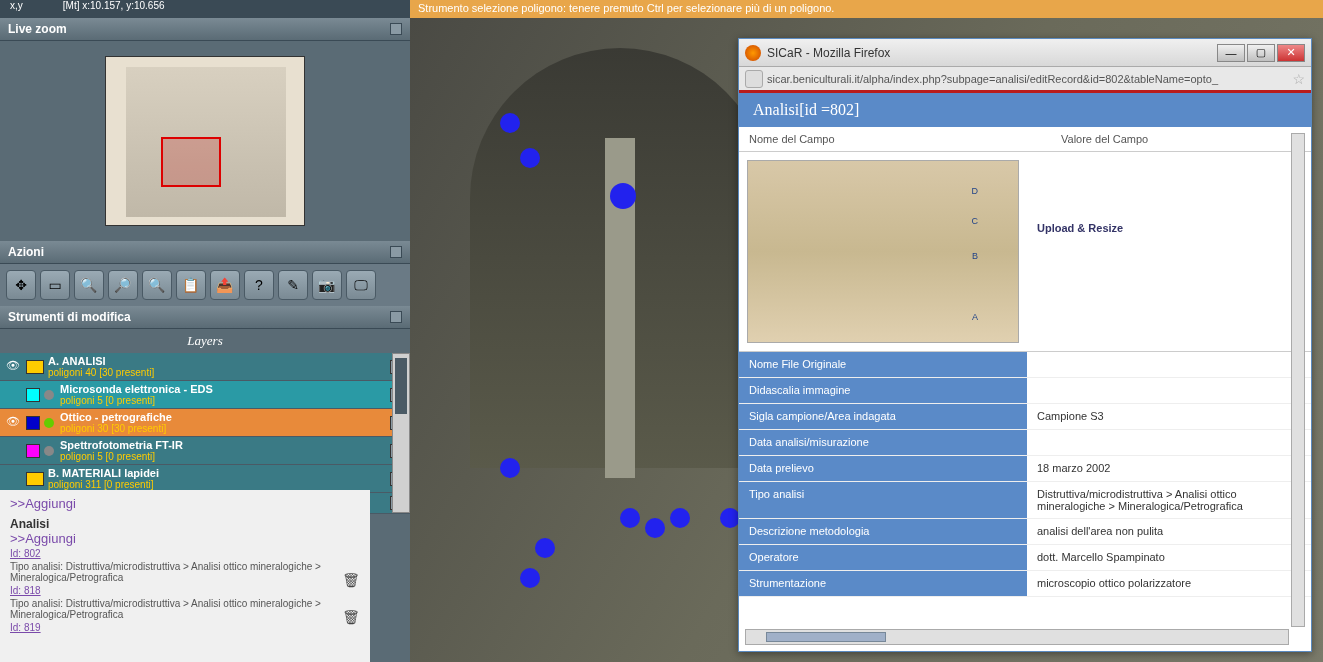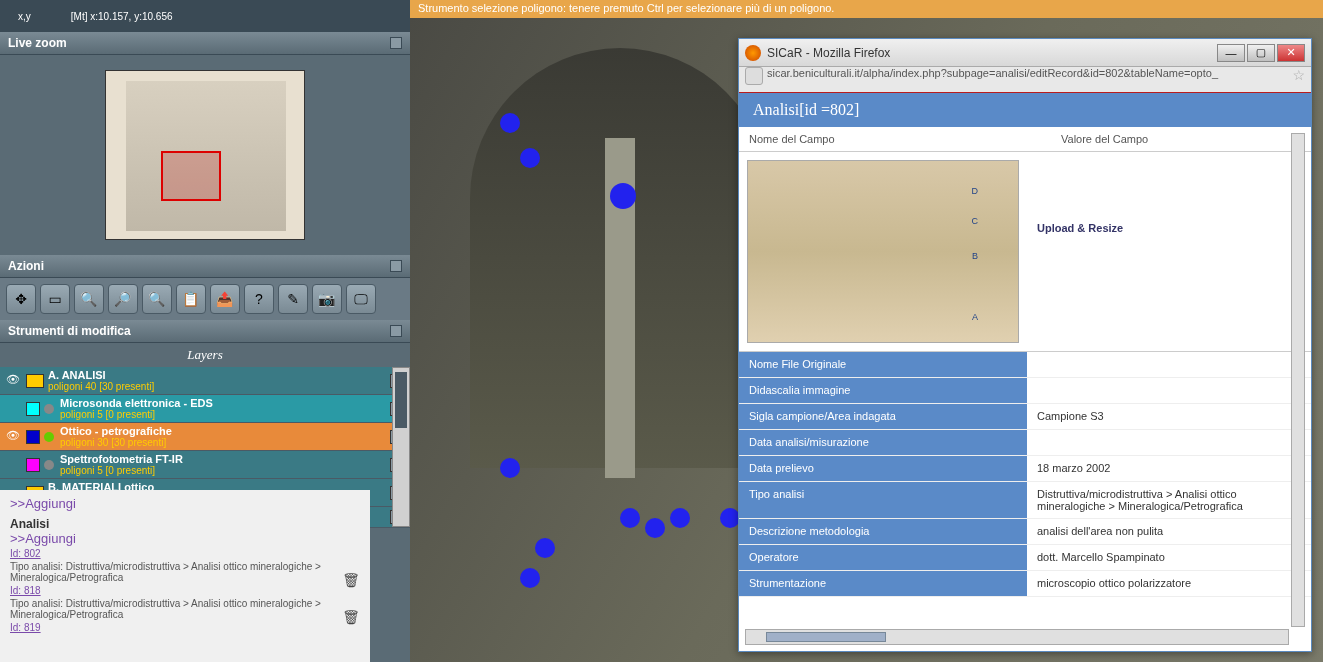--- a/index.html
+++ b/index.html
@@ -1,19 +1,19 @@
 <!DOCTYPE html>
 <html><head>
 <meta charset="utf-8">
 <style>
 * { box-sizing: border-box; margin: 0; padding: 0; }
 body { font-family: Verdana, Arial, sans-serif; font-size: 11px; background: #8a6a4a; width: 1323px; height: 662px; overflow: hidden; position: relative; }
 
 .left-panel { position: absolute; left: 0; top: 0; width: 410px; height: 662px; background: #5a6b75; }
-.coord-bar { height: 32px; background: #3a4a55; color: #fff; font-size: 10px; display: flex; align-items: center; padding: 0 18px; }
+.coord-bar { height: 18px; background: #3a4a55; color: #fff; font-size: 10px; display: flex; align-items: flex-start; padding: 0 10px; }
 .coord-bar .xy { margin-right: 40px; }
 .panel-header { background: linear-gradient(#7a8a94,#5a6b75); color: #fff; font-weight: bold; padding: 4px 8px; border-bottom: 1px solid #3a4a55; display: flex; justify-content: space-between; align-items: center; font-size: 12px; }
 .panel-header .sq { width: 12px; height: 12px; background: #8a9aa4; border: 1px solid #3a4a55; }
 .zoom-area { background: #5a6b75; padding: 10px; height: 200px; display: flex; justify-content: center; align-items: center; position: relative; }
 .zoom-img { width: 200px; height: 170px; background: #e8e0d0; border: 1px solid #333; position: relative; }
 .zoom-img .building { position: absolute; left: 20px; top: 10px; width: 160px; height: 150px; background: linear-gradient(#d8d0c0,#c0b8a8); }
 .zoom-img .sel { position: absolute; left: 55px; top: 80px; width: 60px; height: 50px; border: 2px solid #d00; background: rgba(200,0,0,0.2); }
 .toolbar { background: #6a7a85; padding: 6px; display: flex; gap: 4px; flex-wrap: wrap; }
 .tool-btn { width: 30px; height: 30px; background: linear-gradient(#9aaab4,#7a8a94); border: 1px solid #4a5a65; border-radius: 4px; display: flex; align-items: center; justify-content: center; font-size: 14px; cursor: pointer; }
 
@@ -52,21 +52,21 @@
 .col { position: absolute; left: 195px; top: 120px; width: 30px; height: 340px; background: #9a9a8a; }
 .blue-dot { position: absolute; width: 20px; height: 20px; border-radius: 50%; background: #22e; }
 
 .popup { position: absolute; left: 738px; top: 38px; width: 574px; height: 614px; background: #fff; border: 1px solid #5a8ac0; box-shadow: 0 2px 8px rgba(0,0,0,0.4); }
 .titlebar { height: 28px; background: linear-gradient(#f0f0f0,#d8d8d8); display: flex; align-items: center; padding: 0 6px; border-bottom: 1px solid #aaa; }
 .ff-icon { width: 16px; height: 16px; border-radius: 50%; background: radial-gradient(#f90,#c40); margin-right: 6px; }
 .title-txt { flex: 1; font-size: 12px; color: #333; }
 .win-btns { display: flex; gap: 2px; }
 .win-btn { width: 28px; height: 18px; background: linear-gradient(#f0f0f0,#c0c0c0); border: 1px solid #888; display: flex; align-items: center; justify-content: center; font-size: 11px; cursor: pointer; }
 .win-btn.close { background: linear-gradient(#e88,#c33); color: #fff; }
-.url-bar { height: 26px; background: #e8e8e8; display: flex; padding: 0 6px; gap: 4px; border-bottom: 1px solid #b91c1c; }
+.url-bar { height: 26px; background: #e8e8e8; display: flex; align-items: center; padding: 0 6px; gap: 4px; border-bottom: 3px solid #b91c1c; }
 .nav-ico { width: 18px; height: 18px; background: #ddd; border: 1px solid #aaa; border-radius: 3px; }
 .url-txt { flex: 1; font-size: 11px; color: #555; white-space: nowrap; overflow: hidden; }
 .star { color: #aaa; font-size: 14px; }
 .form-header { background: #5a8ac8; color: #fff; padding: 8px 14px; font-size: 16px; font-family: Georgia, serif; }
 .col-heads { display: flex; background: #fff; border-bottom: 1px solid #ccc; gap: 24px; }
 .col-heads div { padding: 6px 10px; font-size: 11px; color: #555; }
 .col-heads .c1 { width: 288px; }
 .col-heads .c2 { flex: 1; }
 .img-row { display: flex; height: 200px; border-bottom: 1px solid #ccc; }
 .img-cell { width: 288px; padding: 8px; }
@@ -162,21 +162,21 @@
       <div class="txt">
           <div class="name">Spettrofotometria FT-IR</div>
           <div class="sub">poligoni 5 [0 presenti]</div>
         </div>
       <span class="dd"></span>
     </div>
     <div class="layer-row group">
       <span class="eye">&nbsp;</span>
       <span class="doc"></span>
       <div class="txt">
-          <div class="name">B. MATERIALI ottico</div>
+          <div class="name">B. MATERIALI lapidei</div>
           <div class="sub">poligoni 311 [0 presenti]</div>
         </div>
       <span class="dd"></span>
     </div>
     <div class="layer-row group">
       <span class="eye">&nbsp;</span>
       <span class="doc"></span>
       <div class="txt">
           <div class="name">C. MATERIALI metallici</div>
         </div>

